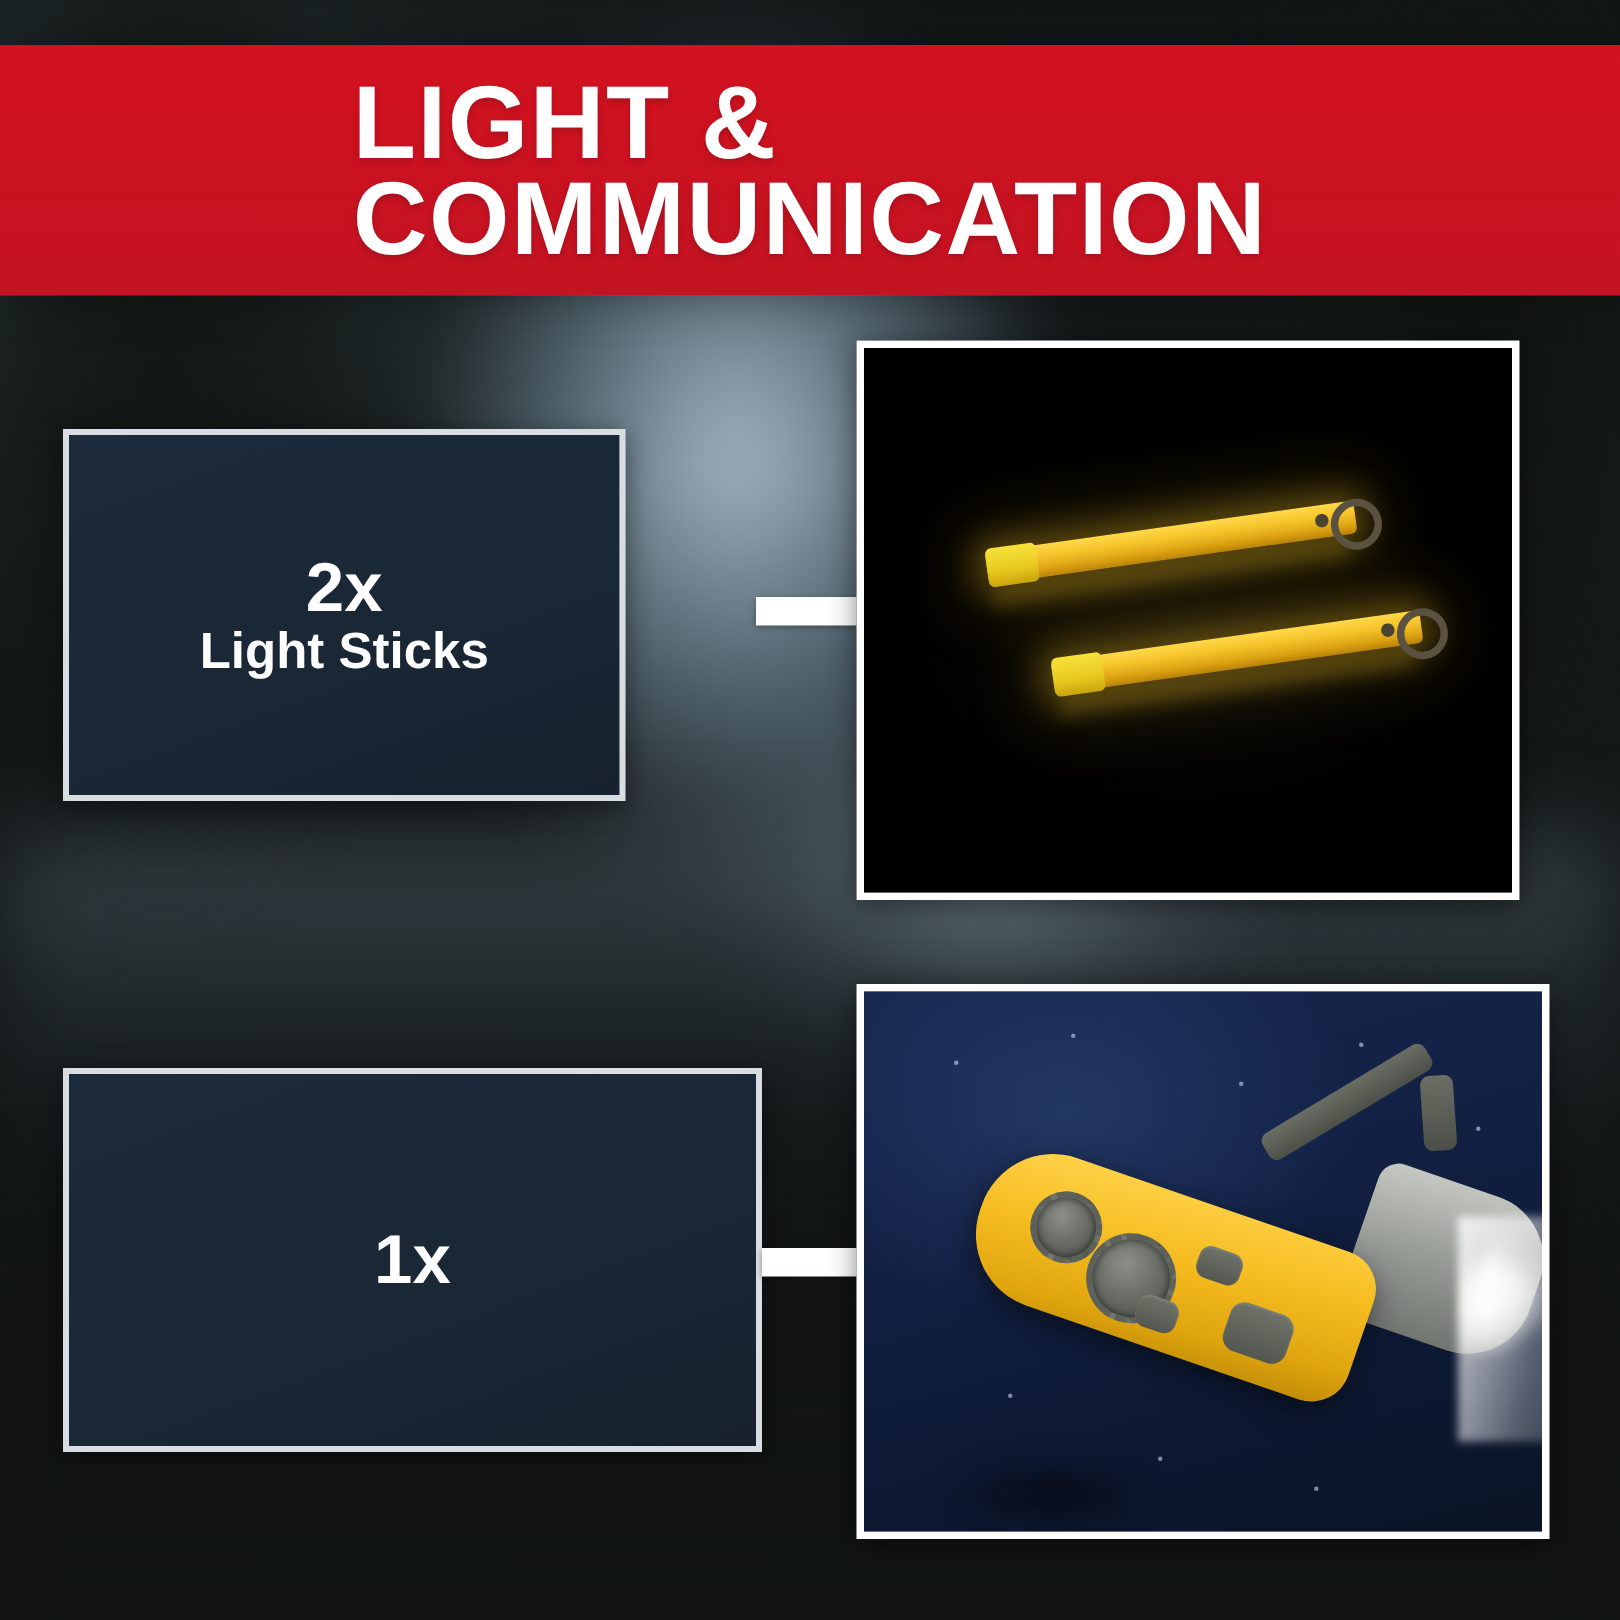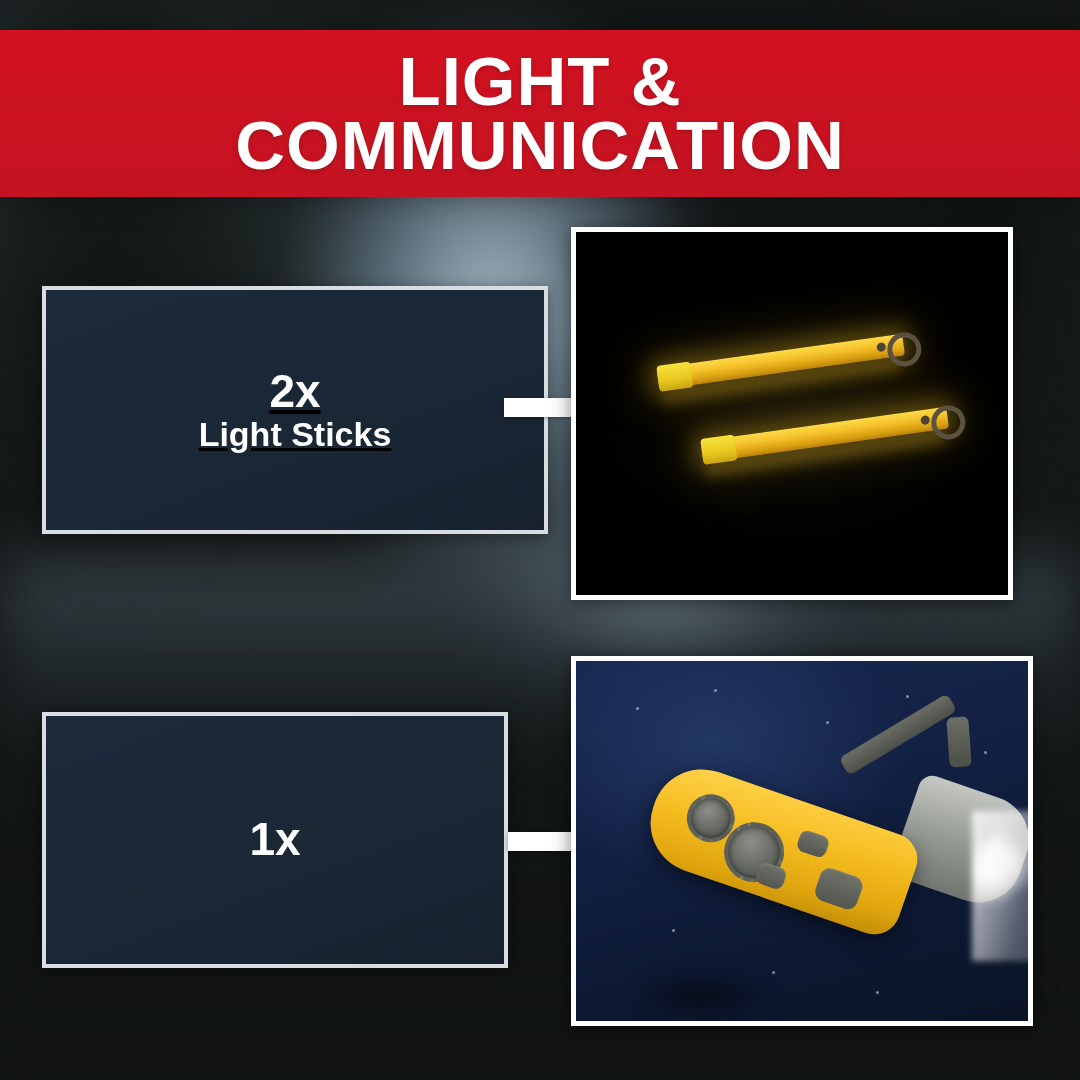--- a/index.html
+++ b/index.html
@@ -47,21 +47,21 @@
   }
 
   
   .banner{
     position:absolute;left:0;top:30px;width:1080px;height:167px;
     background:linear-gradient(180deg,#d4111f 0%, #cc1220 40%, #c41322 100%);
     display:flex;align-items:center;justify-content:center;
     box-shadow:0 0 28px rgba(0,0,0,.35);
   }
   .banner-title{
-    color:#fff;text-align:center;line-height:.92;
+    color:#fff;text-align:left;line-height:.92;
     font-size:69px;font-weight:bold;letter-spacing:1px;
     text-transform:uppercase;
     padding:0 24px;
     text-shadow:0 2px 5px rgba(0,0,0,.18);
     white-space:pre-line;
   }
 
   
   .label-box{
     position:absolute;
@@ -72,21 +72,21 @@
     box-shadow:0 3px 16px rgba(0,0,0,.45);
   }
   .label-qty{
     color:#ffffff;font-size:46px;font-weight:bold;line-height:1.04;
     letter-spacing:0px;
   }
   .label-name{
     color:#ffffff;font-size:34px;font-weight:bold;line-height:1.06;
     text-align:center;white-space:pre-line;
   }
-  #box1{left:42px;top:286px;width:506px;height:248px;text-decoration:underline;}
+  #box1{left:42px;top:286px;width:375px;height:248px;}
   #box2{left:42px;top:712px;width:466px;height:256px;}
 
   
   .connector{
     position:absolute;background:#ffffff;height:19px;
     box-shadow:0 1px 4px rgba(0,0,0,.35);
   }
   #conn1{left:504px;top:398px;width:72px;}
   #conn2{left:508px;top:832px;width:70px;}
 

